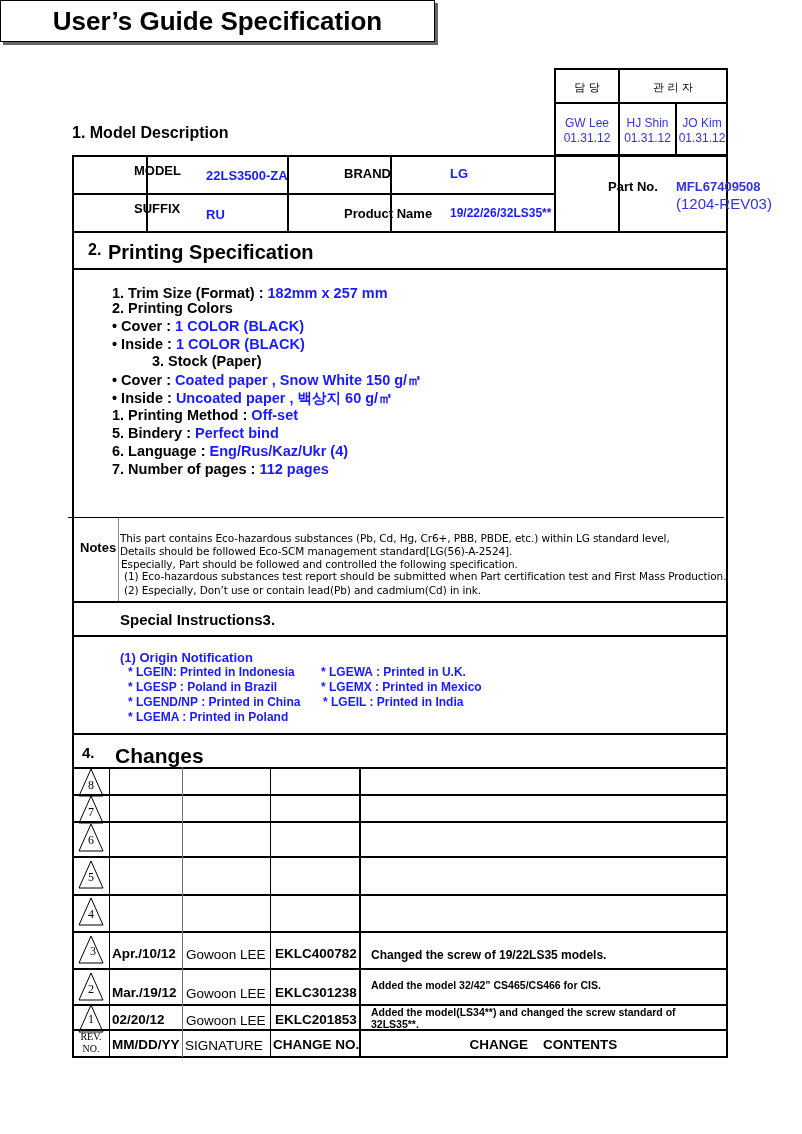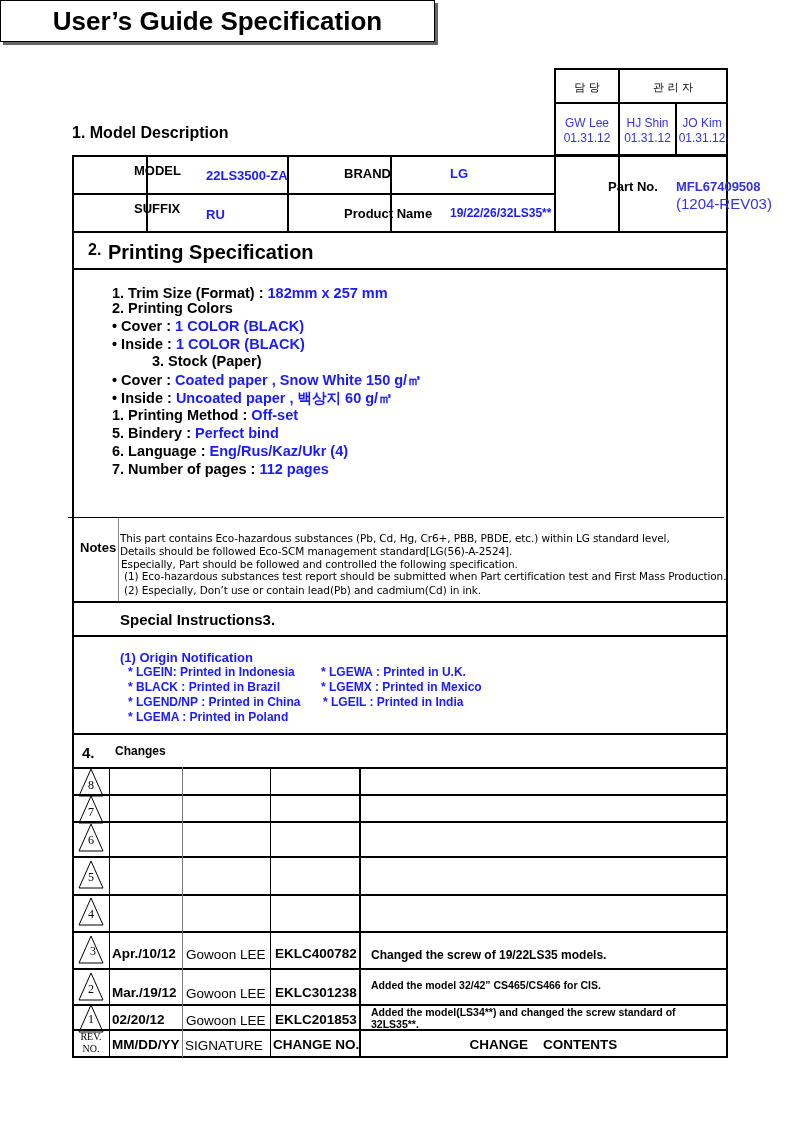--- a/index.html
+++ b/index.html
@@ -109,31 +109,31 @@
   <div class="note-line" style="left:124px; top:584px;">  (2) Especially, Don’t use or contain lead(Pb) and cadmium(Cd) in ink.</div>
 </div>
 <div class="hl" style="left:72px; top:601px; width:656px;"></div>
 
 <div class="abs b" style="left:120px; top:611px; font-size:15px;">Special Instructions3.</div>
 <div class="hl" style="left:72px; top:635px; width:656px;"></div>
 
 <div>
   <div class="origin" style="left:120px; top:650px; font-size:13px;">(1) Origin Notification</div>
   <div class="origin" style="left:128px; top:665px;">* LGEIN: Printed in Indonesia</div>
-  <div class="origin" style="left:128px; top:680px;">* BLACK : Printed in Brazil</div>
+  <div class="origin" style="left:128px; top:680px;">* LGESP : Poland in Brazil</div>
   <div class="origin" style="left:128px; top:695px;">* LGEND/NP : Printed in China</div>
   <div class="origin" style="left:128px; top:710px;">* LGEMA : Printed in Poland</div>
   <div class="origin" style="left:321px; top:665px;">* LGEWA : Printed in U.K.</div>
   <div class="origin" style="left:321px; top:680px;">* LGEMX : Printed in Mexico</div>
   <div class="origin" style="left:323px; top:695px;">* LGEIL : Printed in India</div>
 </div>
 <div class="hl" style="left:72px; top:733px; width:656px;"></div>
 
 <div class="abs b" style="left:82px; top:744px; font-size:15px;">4.</div>
-<div class="abs b" style="left:115px; top:744px; font-size:12px;">Changes</div>
+<div class="abs b" style="left:115px; top:744px; font-size:21px;">Changes</div>
 
 <div>
 
   <div class="hl" style="left:72px; top:767px; width:656px;"></div>
   <div class="hl" style="left:72px; top:794px; width:656px;"></div>
   <div class="hl" style="left:72px; top:821px; width:656px;"></div>
   <div class="hl" style="left:72px; top:856px; width:656px;"></div>
   <div class="hl" style="left:72px; top:894px; width:656px;"></div>
   <div class="hl" style="left:72px; top:931px; width:656px;"></div>
   <div class="hl" style="left:72px; top:968px; width:656px;"></div>

